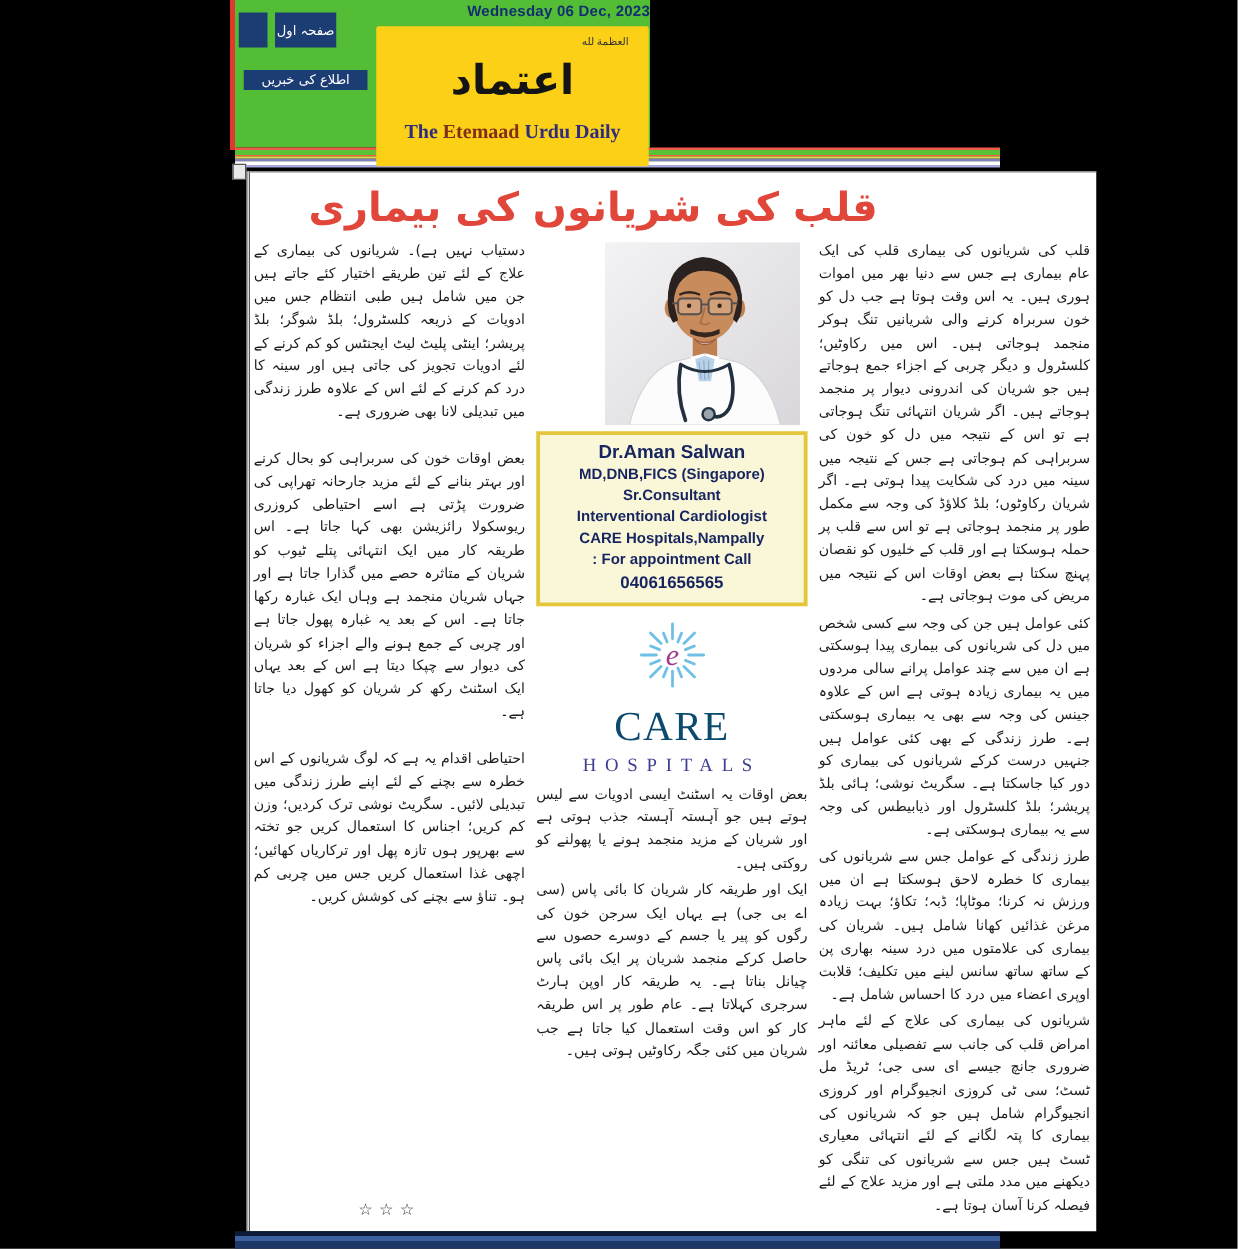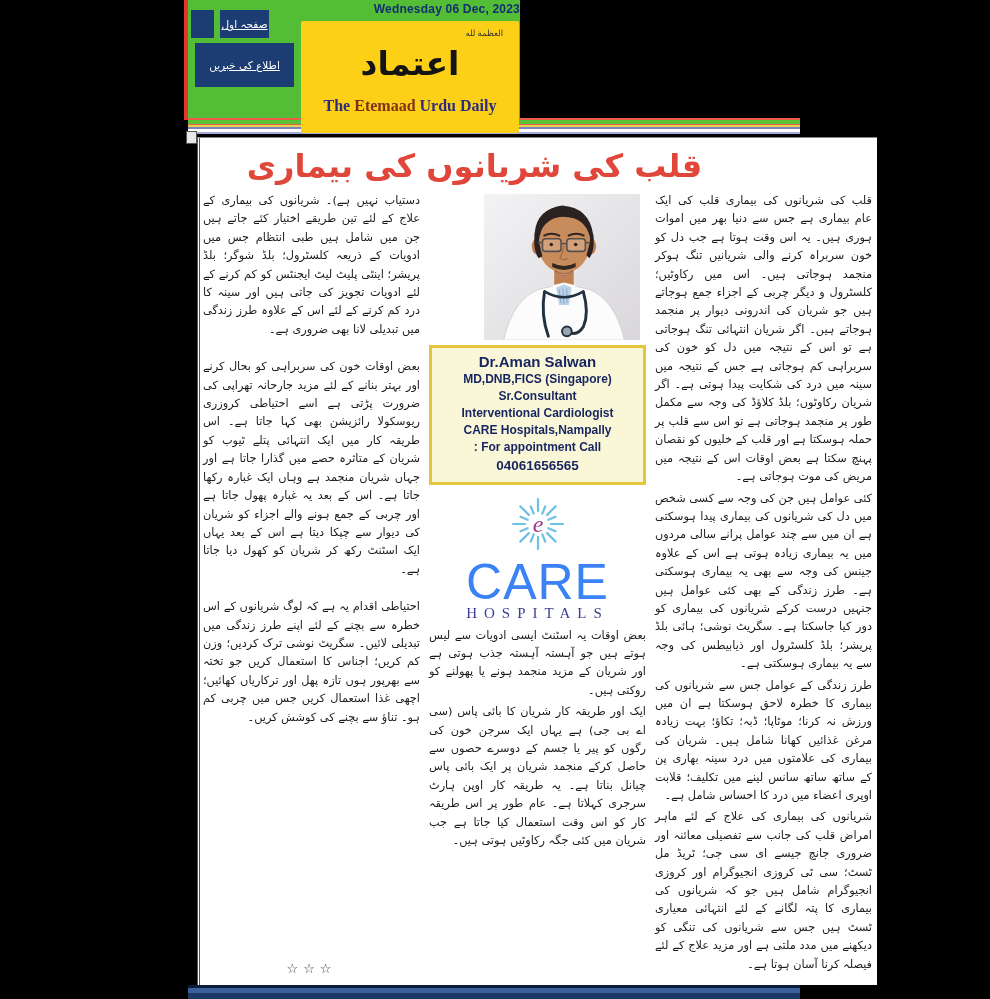--- a/index.html
+++ b/index.html
@@ -10,25 +10,25 @@
   
   .red-accent{position:absolute;left:184px;top:0;width:5px;height:120px;background:#e2372b;}
   .green-header{position:absolute;left:188px;top:0;width:332px;height:118px;background:#53bd35;}
   .date-banner{
     padding-top:2px;padding-left:70px;text-align:right;
     font-size:12px;font-weight:bold;color:#132f70;letter-spacing:.2px;
   }
   .tab{
     position:absolute;background:#1c3c74;color:#fff;
     font-family:"DejaVu Sans",sans-serif;font-size:10.5px;
-    display:flex;align-items:center;justify-content:center;direction:rtl;text-decoration:underline;
+    display:flex;align-items:center;justify-content:center;direction:rtl;
   }
   .tab-partial{left:191px;top:10px;width:23px;height:28px;}
   .tab-front{left:220px;top:10px;width:49px;height:28px;}
-  .tab-news{left:195px;top:43px;width:99px;height:44px;}
+  .tab-news{left:195px;top:56px;width:99px;height:16px;}
   
   .strips{position:absolute;left:188px;top:118px;width:612px;z-index:1;}
   .strips div{width:100%;}
   .s1{height:2px;background:#ef5b49;}
   .s2{height:4px;background:#58c135;}
   .s3{height:1px;background:#ef5b49;}
   .s4{height:2px;background:#e3d24b;}
   .s5{height:2px;background:#7b82bd;}
   .s6{height:3px;background:#ffffff;}
   .s7{height:2px;background:#a7a9da;}
@@ -85,22 +85,22 @@
     margin-top:5px;border:3px solid #e3c63b;background:#faf6d8;
     padding:5px 2px 6px;text-align:center;color:#16255f;
     font-family:"Liberation Sans",sans-serif;
   }
   .caption-box .c-name{font-size:15px;font-weight:bold;}
   .caption-box .c-line{font-size:12px;font-weight:bold;line-height:17px;}
   .caption-box .c-phone{font-size:13.5px;font-weight:bold;margin-top:1px;}
   .logo-block{text-align:center;margin:8px 0 4px;}
   .logo-burst{width:62px;height:62px;}
   .logo-care{
-    font-family:Liberation Sans, sans-serif;font-size:50px;line-height:42px;
-    color:#3b82f6;letter-spacing:1px;
+    font-family:Liberation Serif, serif;font-size:33px;line-height:42px;
+    color:#0c4a6e;letter-spacing:1px;
   }
   .logo-hosp{
     font-family:"Liberation Serif",serif;font-size:15px;letter-spacing:7px;
     color:#3d3e91;margin-top:1px;
   }
   
   .bottom-bar{
     position:absolute;left:188px;top:985px;width:612px;height:14px;z-index:3;
     background:linear-gradient(180deg,#0e1b38 0 25%,#3c5f9e 25% 55%,#1d3767 55% 100%);
   }

